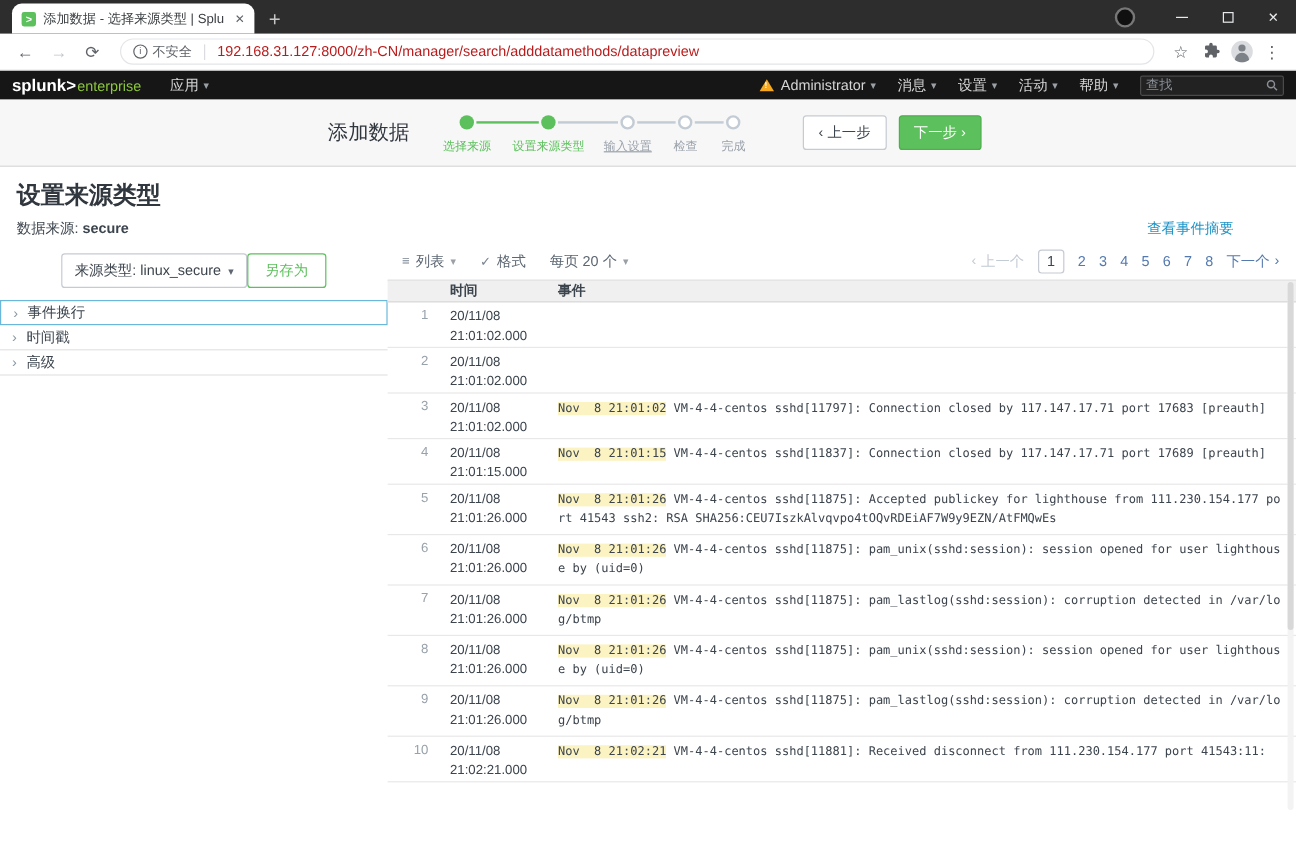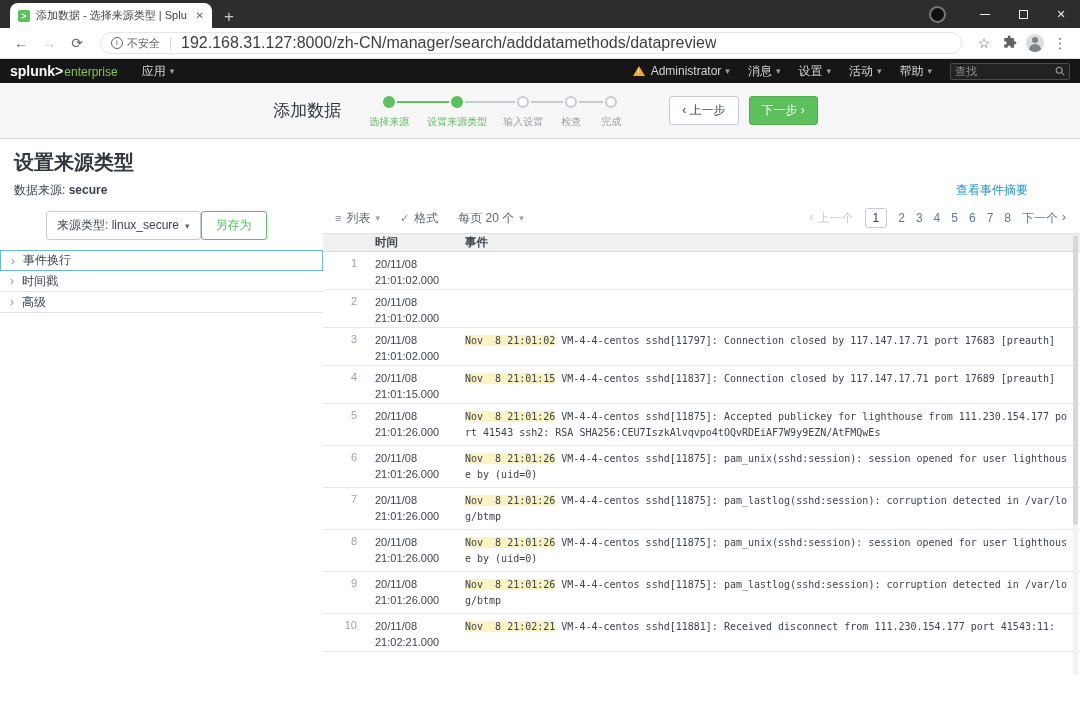--- a/index.html
+++ b/index.html
@@ -22,21 +22,21 @@
   .wc-max { width:9px; height:9px; border:1px solid #e8eaed; }
 
   
   .addressbar { height:31px; background:#fff; border-bottom:1px solid #dcdcdc; display:flex; align-items:center; padding:0 10px; gap:6px; }
   .nav-ic { width:22px; text-align:center; font-size:14px; color:#5f6368; }
   .nav-ic.disabled { color:#c2c6ca; }
   .urlbox { flex:1; height:22px; border:1px solid #e3e5e8; border-radius:12px; display:flex; align-items:center; padding:0 10px; gap:6px; margin:0 6px; }
   .sec-chip { display:flex; align-items:center; gap:4px; color:#5f6368; font-size:11px; white-space:nowrap; }
   .sec-icon { width:12px; height:12px; border:1px solid #5f6368; border-radius:50%; font-size:8px; line-height:10px; text-align:center; color:#5f6368; }
   .chip-div { width:1px; height:13px; background:#dadce0; margin:0 4px; }
-  .url-text { font-size:16px; color:#404040; white-space:nowrap; overflow:hidden; }
+  .url-text { font-size:12px; color:#b91c1c; white-space:nowrap; overflow:hidden; }
   .bar-ic { color:#5f6368; font-size:14px; width:20px; text-align:center; }
   .avatar { width:18px; height:18px; border-radius:50%; background:#dadce0; position:relative; overflow:hidden; }
   .avatar .head { position:absolute; left:6px; top:3px; width:6px; height:6px; border-radius:50%; background:#7d8289; }
   .avatar .body { position:absolute; left:3px; top:10px; width:12px; height:8px; border-radius:6px 6px 0 0; background:#7d8289; }
 
   
   .splunkbar { height:24px; background:#161616; display:flex; align-items:center; padding:0 10px; color:#d5d5d5; font-size:12px; }
   .logo { font-size:14px; font-weight:bold; color:#fff; letter-spacing:0; }
   .logo-ent { font-size:12px; font-weight:normal; color:#8dc63f; margin-left:1px; }
   .menu-item { display:flex; align-items:center; gap:4px; margin-left:24px; white-space:nowrap;text-align:center; }
@@ -72,21 +72,21 @@
   .page-head { padding:10px 14px 0; }
   .page-title { font-size:20px; font-weight:bold; color:#31373e; margin-bottom:6px; }
   .page-desc { font-size:12px; color:#3c444d; width:700px; line-height:1.5; }
   .source-row { margin-top:6px; display:flex; justify-content:space-between; padding-right:38px; font-size:12px; color:#3c444d; }
   .source-row b { font-weight:bold; }
   .link { color:#1e93c6; }
 
   
   .main { display:flex; align-items:flex-start; margin-top:4px; }
   .left { width:323px; flex:none; }
-  .lp-buttons { display:flex; justify-content:flex-start; align-items:center; padding:8px 14px 10px;margin-left:32px; }
+  .lp-buttons { display:flex; justify-content:center; align-items:center; padding:8px 14px 10px; }
   .btn-sourcetype { background:#fff; border:1px solid #c6cad2; border-radius:3px; padding:5px 10px; font-size:12px; color:#3c444d;
                     display:flex; align-items:center; gap:6px; }
   .btn-saveas { background:#fff; border:1px solid #5cc05c; border-radius:3px; padding:5px 14px; font-size:12px; color:#5cc05c; }
   .lp-section { height:21px; display:flex; align-items:center; gap:8px; padding:0 10px; font-size:12px; color:#3c444d;
                 border-bottom:1px solid #e3e3e3; }
   .lp-section.hl-border { border:1px solid #6bb7d9; }
   .chev { color:#8a98a4; font-size:12px; }
 
   
   .right { flex:1; min-width:0; position:relative; }
@@ -208,21 +208,21 @@
 <div class="wizardbar">
   <span class="wizard-title">添加数据</span>
   <div class="steps">
       <div class="step-circle done" style="left: 2px;"></div>
       <div class="step-label done" style="left: 8px;">选择来源</div>
       <div class="conn green" style="left: 16px; width: 52px;"></div>
       <div class="step-circle current" style="left: 70px;"></div>
       <div class="step-label current" style="left: 76px;">设置来源类型</div>
       <div class="conn" style="left: 84px; width: 50px;"></div>
       <div class="step-circle todo" style="left: 136px;"></div>
-      <div class="step-label todo" style="left: 142px;">输入设置</div>
+      <div class="step-label todo" style="left: 142px; text-decoration: underline;">输入设置</div>
       <div class="conn" style="left: 150px; width: 32px;"></div>
       <div class="step-circle todo" style="left: 184px;"></div>
       <div class="step-label todo" style="left: 190px;">检查</div>
       <div class="conn" style="left: 198px; width: 24px;"></div>
       <div class="step-circle todo" style="left: 224px;"></div>
       <div class="step-label todo" style="left: 230px;">完成</div>
     </div>
   <div class="wiz-btns">
     <span class="btn btn-back">‹ 上一步</span>
     <span class="btn btn-next">下一步 ›</span>

